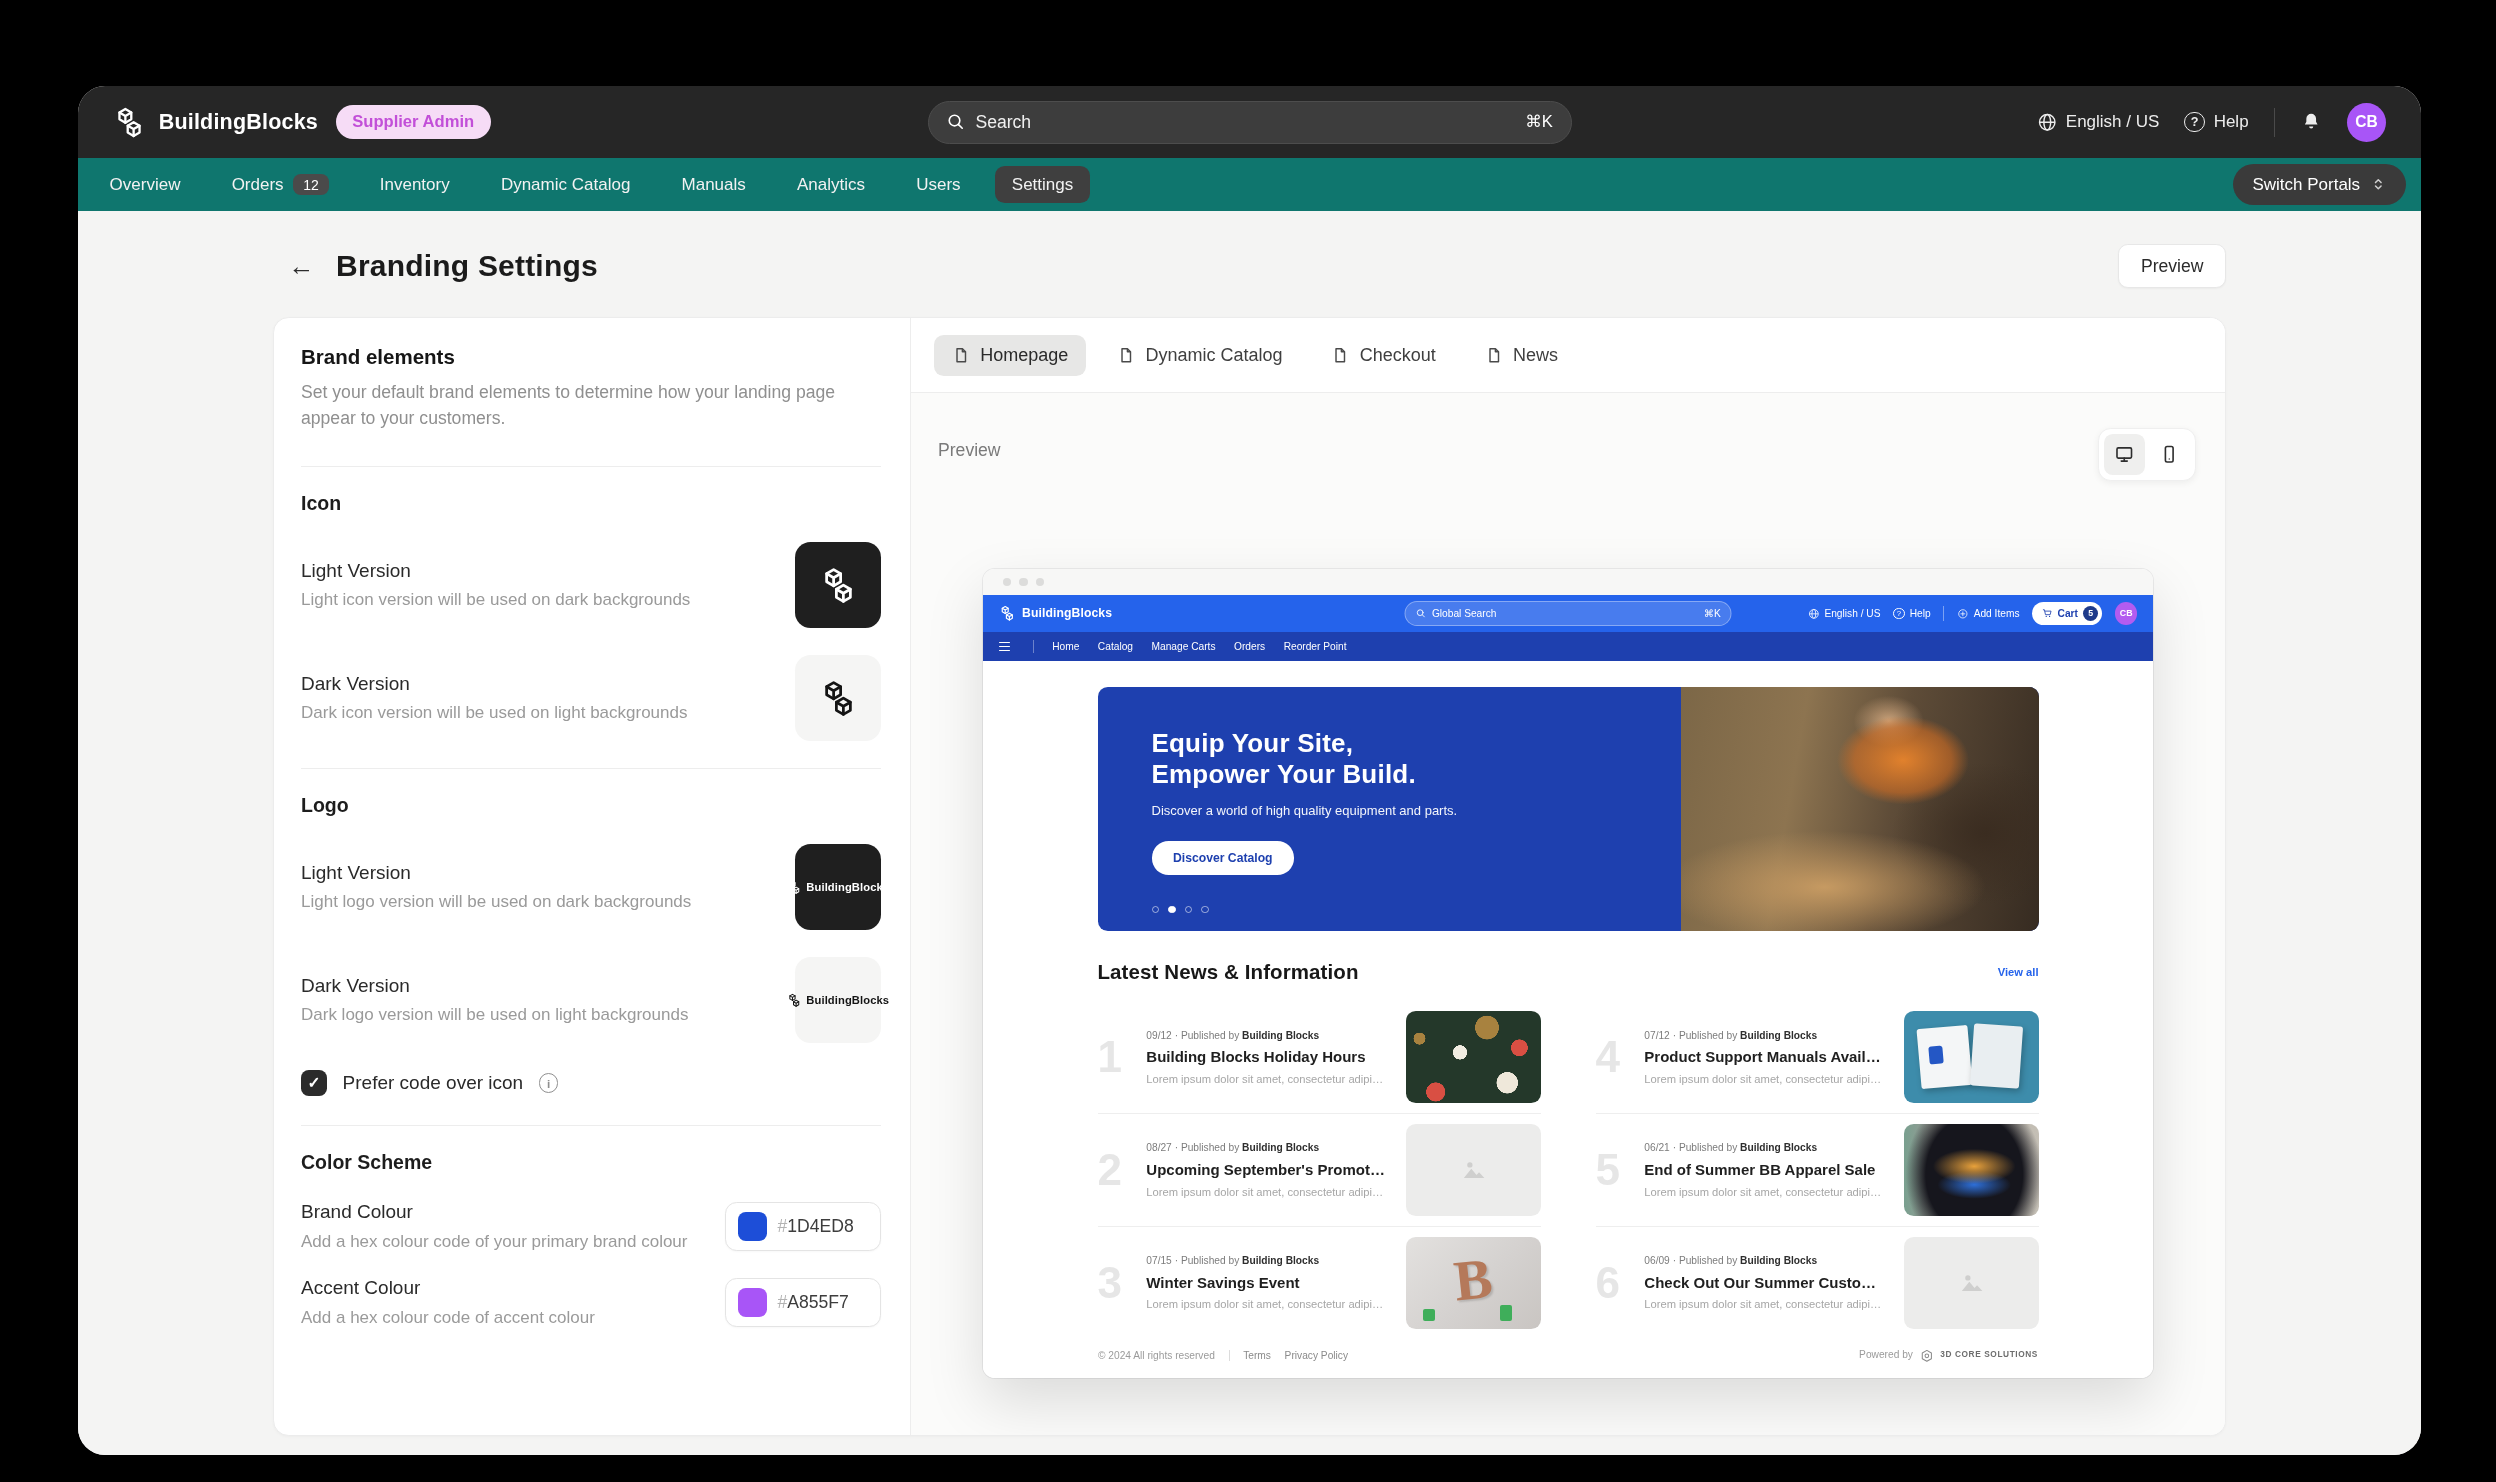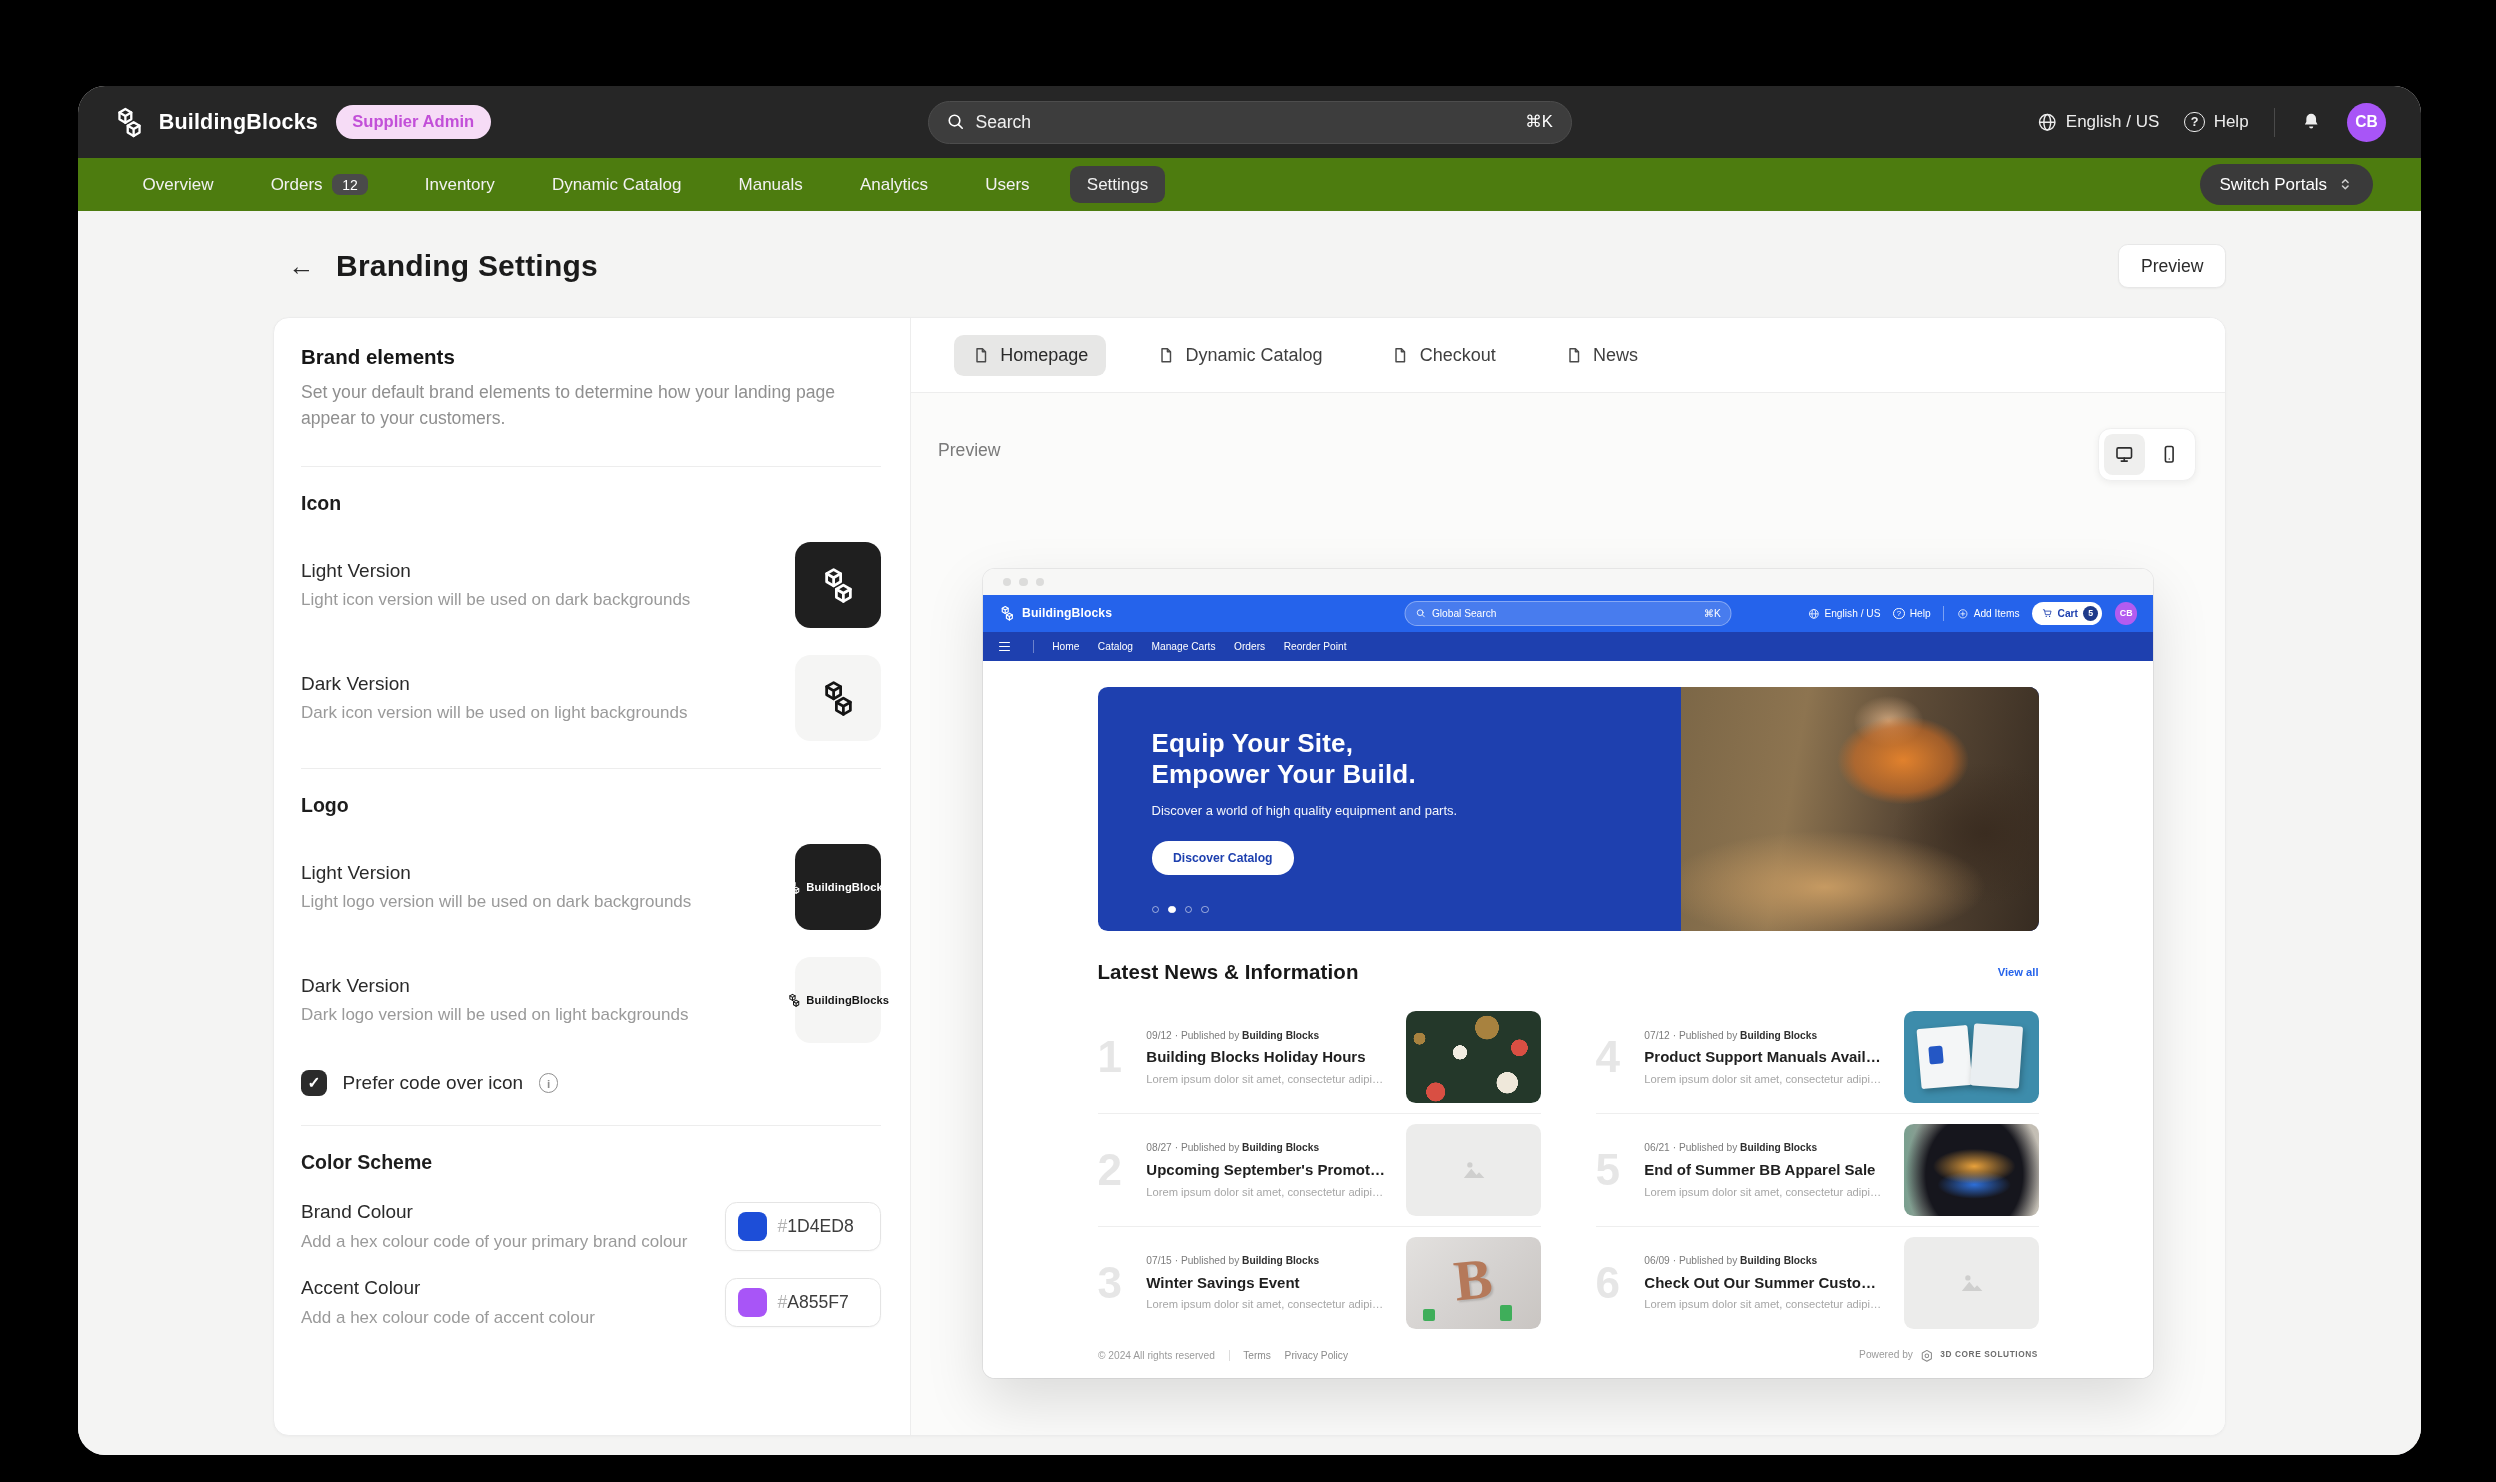--- a/index.html
+++ b/index.html
@@ -20,21 +20,21 @@
   .kbd { color:#fff; font-size:16.6px; }
   .top-right { margin-left:auto; display:flex; align-items:center; gap:25px; color:#ededed; font-size:17px; }
   .tr-item { display:flex; align-items:center; gap:8.8px; cursor:pointer; }
   .tr-item svg { width:20.5px; height:20.5px; color:#ededed; }
   .q-circle { width:20.5px; height:20.5px; border:1.6px solid #ededed; border-radius:50%; display:flex; align-items:center; justify-content:center; font-size:12.7px; font-weight:700; }
   .top-divider { width:1px; height:29px; background:#4a4a4a; }
   .bell svg { width:22.4px; height:22.4px; }
   .avatar { width:39px; height:39px; border-radius:50%; background:#a855f7; color:#fff; font-size:15.6px; font-weight:700; display:flex; align-items:center; justify-content:center; }
 
   
-  .navbar { height:53px; background:#4d7c0f; display:flex; align-items:center; padding:0 48px; gap:24px; flex:0 0 auto; }
+  .navbar { height:53px; background:#0f766e; display:flex; align-items:center; padding:0 15px; gap:18px; flex:0 0 auto; }
   .nav-item { color:#f2f2f2; font-size:17px; padding:8.8px 16.6px; border-radius:9.8px; display:flex; align-items:center; gap:9.8px; cursor:pointer; white-space:nowrap; }
   .nav-item.active { background:#3f3f3f; }
   .nav-badge { background:#4a4a4a; color:#fff; font-size:14px; padding:2.9px 9.8px; border-radius:7.8px; }
   .switch-portals { margin-left:auto; background:#3a3a3a; color:#fff; font-size:17px; padding:10.7px 19.5px; border-radius:974px; display:flex; align-items:center; gap:9.8px; cursor:pointer; }
   .switch-portals svg { width:16.6px; height:16.6px; color:#cfcfcf; }
 
   
   .content { flex:1; background:#f4f4f3; padding:33px 195px 19.5px; display:flex; flex-direction:column; overflow:hidden; }
   .page-head { display:flex; align-items:center; }
   .back-btn { font-size:26px; color:#2b2b2b; margin-right:21.5px; margin-left:15.6px; cursor:pointer; line-height:1; }
@@ -66,21 +66,21 @@
   .info-icon { width:19.5px; height:19.5px; border:1.6px solid #8f8f8f; color:#8f8f8f; border-radius:50%; font-size:11.7px; font-weight:700; display:flex; align-items:center; justify-content:center; font-style:normal; }
   .color-row { display:flex; align-items:center; margin-bottom:25px; }
   .color-input { width:156px; height:49px; background:#fff; border:1px solid #e4e4e4; border-radius:11.7px; display:flex; align-items:center; gap:10.7px; padding:0 11.7px; box-shadow:0 1px 2px rgba(0,0,0,.03); cursor:text; flex:0 0 auto; }
   .swatch { width:29px; height:29px; border-radius:7.8px; flex:0 0 auto; }
   .hex-text { font-size:17.6px; color:#3d3d3d;text-align:right; }
   .hex-text .hash { color:#b3b3b3; }
 
   
   .right-pane { flex:1; display:flex; flex-direction:column; min-width:0; }
   .tabs-row { display:flex; align-items:center; gap:13.7px; padding:16.6px 23.4px; border-bottom:1px solid #ededed; background:#fff; flex:0 0 auto; }
-  .tab { display:flex; align-items:center; gap:9.8px; font-size:18px; color:#3f3f3f; padding:9.8px 17.6px; border-radius:9.8px; cursor:pointer; white-space:nowrap;margin-left:20px; }
+  .tab { display:flex; align-items:center; gap:9.8px; font-size:18px; color:#3f3f3f; padding:9.8px 17.6px; border-radius:9.8px; cursor:pointer; white-space:nowrap; }
   .tab.active { background:#e7e7e6; color:#2a2a2a; }
   .tab svg { width:18.5px; height:18.5px; color:#4a4a4a; }
   .preview-area { flex:1; background:#fbfbfa; position:relative; padding-top:35px; overflow:hidden; }
   .preview-meta { display:flex; align-items:flex-start; padding:0 29px 0 27px; }
   .preview-label { font-size:17.6px; color:#7a7a7a; margin-top:11.7px; }
   .device-toggle { margin-left:auto; background:#fff; border:1px solid #efefef; border-radius:12.7px; padding:4.9px; display:flex; gap:3.9px; box-shadow:0 2px 7.8px rgba(0,0,0,.06); }
   .device-btn { width:41px; height:41px; border-radius:8.8px; display:flex; align-items:center; justify-content:center; cursor:pointer; color:#2e2e2e; }
   .device-btn.active { background:#efefee; }
   .device-btn svg { width:20.5px; height:20.5px; }
 

